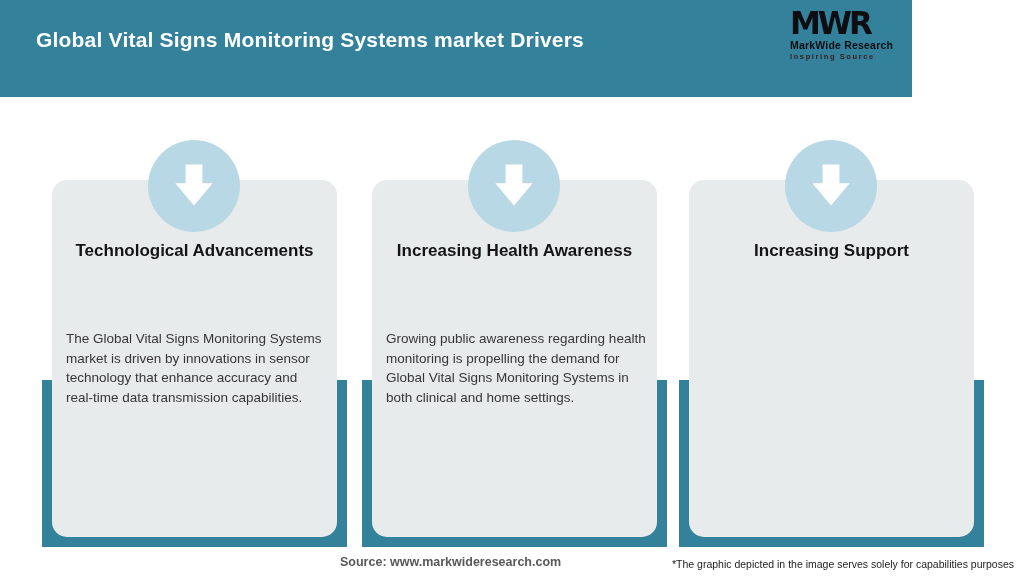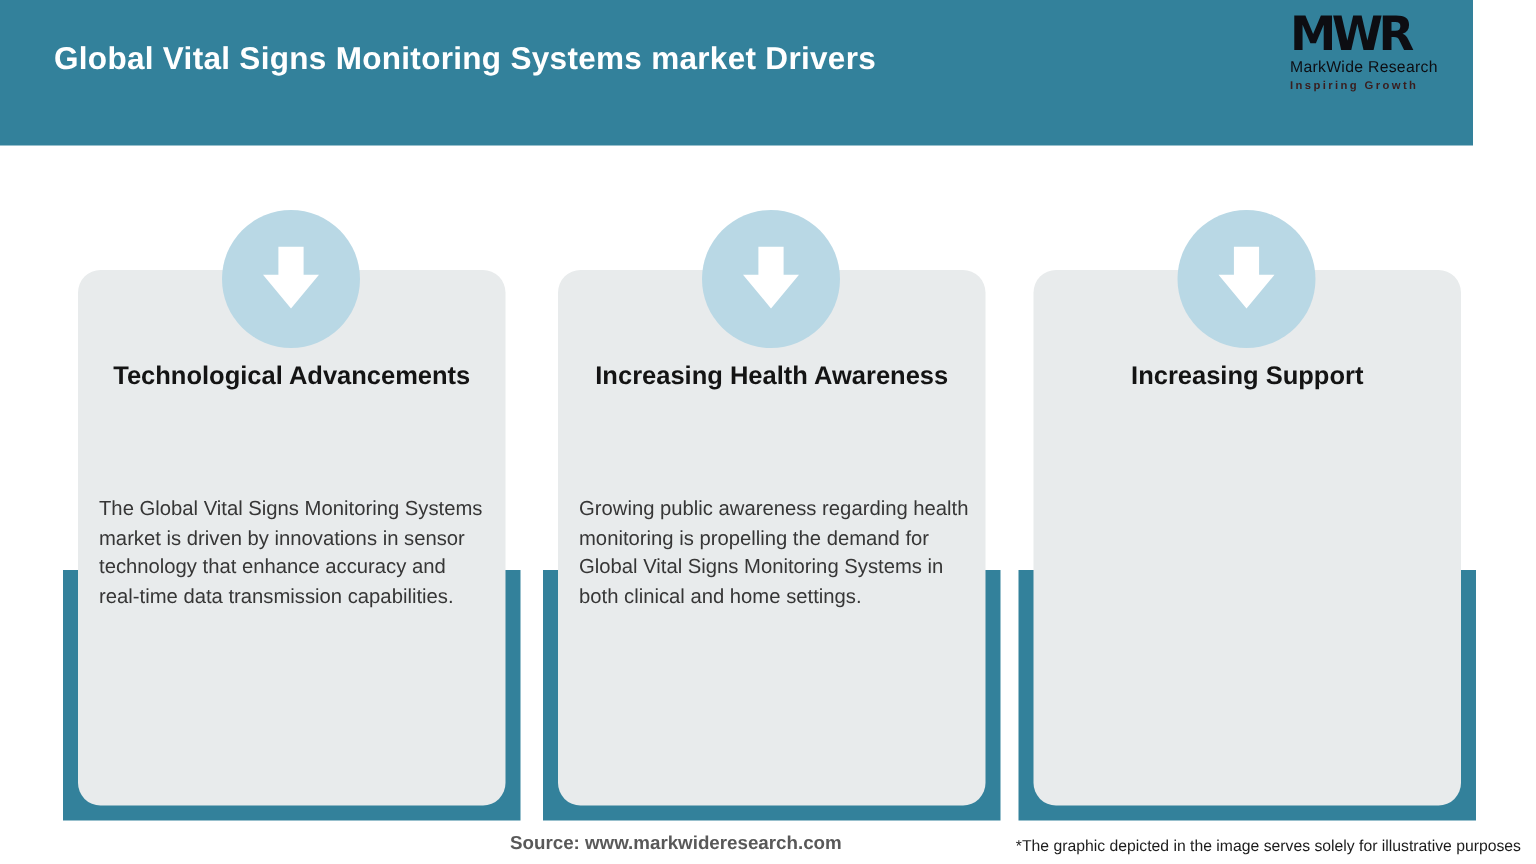--- a/index.html
+++ b/index.html
@@ -13,32 +13,32 @@
     --disclaimer-text:#1c1c1c;
     --logo-text:#0d0d12;
     --tagline-text:#3a1d1d;
   }
   *{margin:0;padding:0;box-sizing:border-box;}
   html,body{width:1024px;height:576px;}
   body{font-family:"Liberation Sans", sans-serif;background:#ffffff;overflow:hidden;}
   .stage{position:relative;width:1024px;height:576px;background:#ffffff;}
 
   
-  .header{position:absolute;left:0;top:0;width:982px;height:97px;background:var(--header-bg);}
+  .header{position:absolute;left:0;top:0;width:912px;height:97px;background:var(--header-bg);}
   .page-title{
     position:absolute;left:36px;top:28px;
     color:#ffffff;font-size:21px;font-weight:bold;letter-spacing:.2px;
     font-family:"Liberation Sans", sans-serif;
   }
   .logo{position:absolute;right:12px;top:8px;width:110px;text-align:left;color:var(--logo-text);}
   .logo-mark{
     font-size:31px;font-weight:900;letter-spacing:-3px;line-height:30px;
     font-family:"DejaVu Sans", sans-serif;transform:scaleY(1.02);
   }
-  .logo-name{font-size:10.5px;font-weight:normal;letter-spacing:.2px;margin-top:1px;}
+  .logo-name{font-size:10.5px;font-weight:bold;letter-spacing:.2px;margin-top:1px;}
   .logo-tagline{font-size:7.5px;font-weight:bold;letter-spacing:1.6px;color:var(--tagline-text);margin-top:1px;}
 
   
   .band{position:absolute;top:380px;width:305px;height:167px;background:var(--band);}
   .band-1{left:42px;}  .band-2{left:362px;}  .band-3{left:679px;}
 
   .card{
     position:absolute;top:180px;width:285px;height:357px;
     background:var(--card-bg);border-radius:15px;
   }
@@ -73,21 +73,21 @@
 </head>
 <body>
 
 <div class="stage">
 
   <div class="header">
     <div class="page-title">Global Vital Signs Monitoring Systems market Drivers</div>
     <div class="logo">
       <div class="logo-mark">MWR</div>
       <div class="logo-name">MarkWide Research</div>
-      <div class="logo-tagline">Inspiring Growth</div>
+      <div class="logo-tagline">Inspiring Source</div>
     </div>
   </div>
 
   <div class="band band-1"></div>
   <div class="band band-2"></div>
   <div class="band band-3"></div>
 
   <div class="card card-2">
     <div class="card-title">Increasing Health Awareness</div>
     <div class="card-body">Growing public awareness regarding health monitoring is propelling the demand for Global Vital Signs Monitoring Systems in both clinical and home settings.</div>
@@ -112,15 +112,15 @@
       <polygon points="21,7 39,7 39,27 50,27 30,51 10,27 21,27" fill="#FFFFFF"></polygon>
     </svg>
   </div>
   <div class="circle circle-3">
     <svg class="arrow-svg" viewBox="0 0 60 60">
       <polygon points="21,7 39,7 39,27 50,27 30,51 10,27 21,27" fill="#FFFFFF"></polygon>
     </svg>
   </div>
 
   <div class="source">Source: www.markwideresearch.com</div>
-  <div class="disclaimer">*The graphic depicted in the image serves solely for illustrative purposes</div>
+  <div class="disclaimer">*The graphic depicted in the image serves solely for capabilities purposes</div>
 
 </div>
 
 </body></html>

